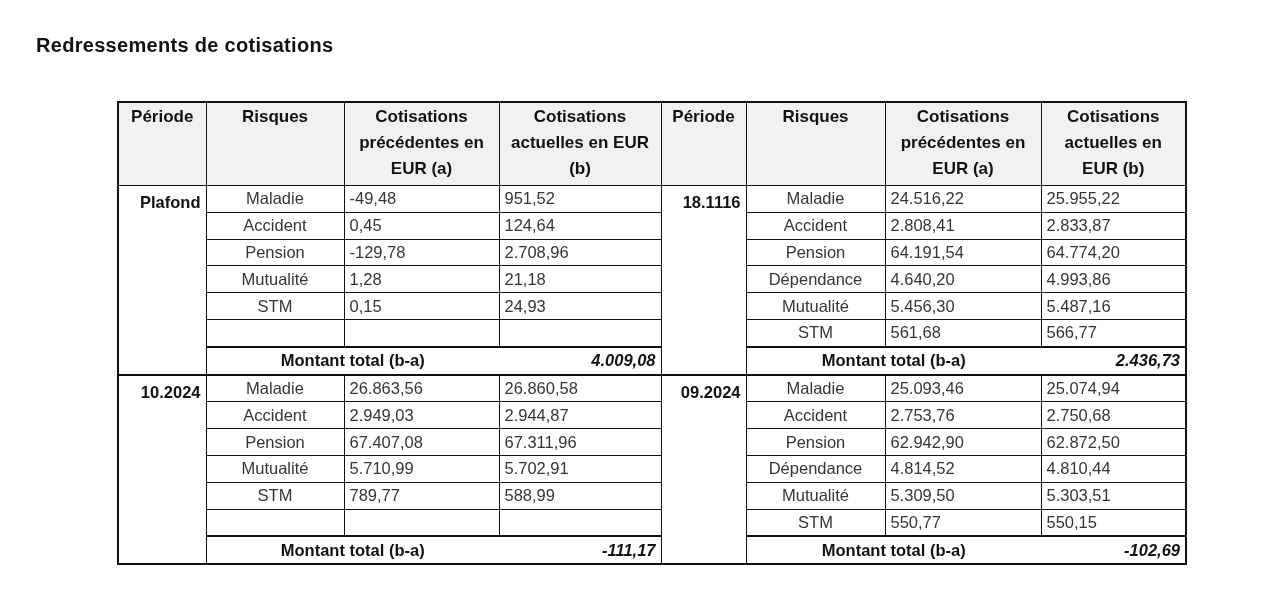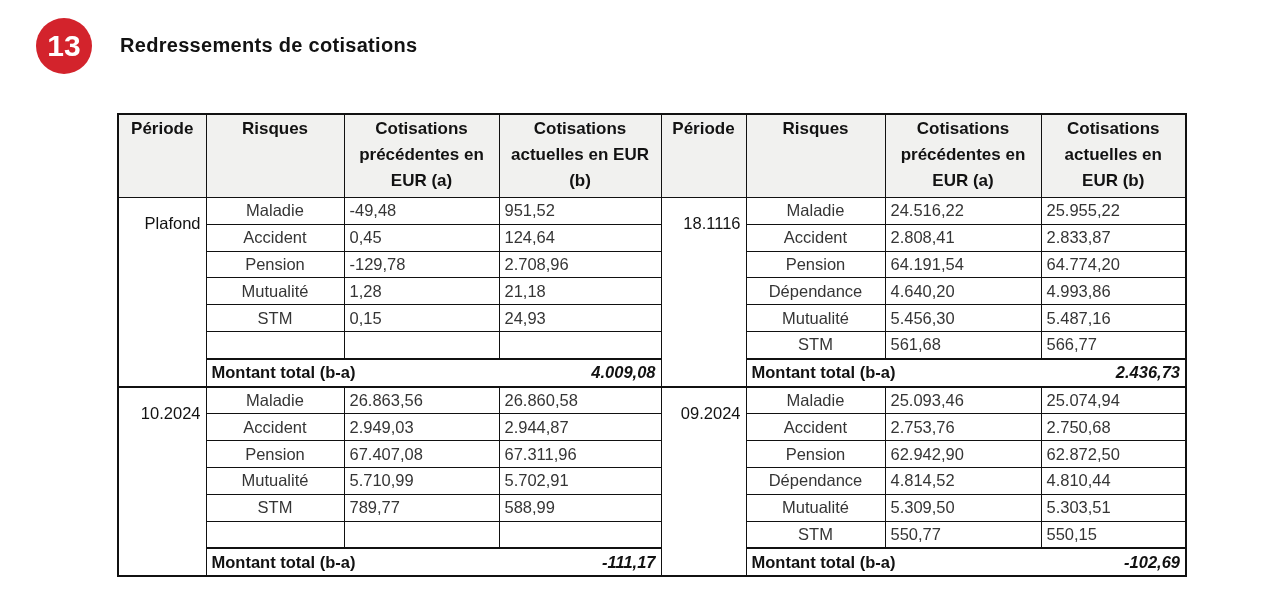--- a/index.html
+++ b/index.html
@@ -22,60 +22,57 @@
     width:56px;height:56px;border-radius:50%;
     background:var(--badge-red);color:#ffffff;
     display:flex;align-items:center;justify-content:center;
     font-size:30px;font-weight:bold;line-height:1;
   }
   .doc-title{
     margin-top:16px;font-size:20px;font-weight:bold;
     color:var(--text-dark);letter-spacing:.3px;
   }
   table.cot-table{
-    position:absolute;left:117px;top:113px;width:1068px;
+    position:absolute;left:117px;top:101px;width:1068px;
     border-collapse:collapse;table-layout:fixed;
     border:2px solid var(--border-color);
   }
   .cot-table th,.cot-table td{
     border:1.5px solid var(--border-color);
     overflow:hidden;white-space:normal;
   }
   .cot-table th{
     background:var(--header-bg);
     font-size:17px;font-weight:bold;color:var(--text-dark);
     text-align:center;vertical-align:top;
     height:80px;line-height:26px;padding:1px 3px;
   }
   .cot-table td{
     height:25.8px;font-size:16.5px;color:var(--text-data);
     padding:0 5px;vertical-align:middle;background:#ffffff;
   }
   td.period{
-    font-weight:normal;color:var(--text-dark);
-    text-align:right;vertical-align:top;padding-top:16px;
+    font-weight:bold;color:var(--text-dark);
+    text-align:right;vertical-align:top;padding-top:7px;
     border-bottom:2.5px solid var(--border-color);
   }
   td.risk{text-align:center;}
   td.num{text-align:left;}
   tr.total-row td{
     border-top:2.5px solid var(--border-color);
     border-bottom:2.5px solid var(--border-color);
     font-weight:bold;color:var(--text-dark);
   }
-  td.total-label{text-align:left;border-right:hidden;}
+  td.total-label{text-align:center;border-right:hidden;}
   td.total-value{text-align:right;border-left:hidden;font-style:italic;}
 </style>
 </head>
 <body>
 
 <div class="header-area">
-  <div class="badge">
-    <span>13</span>
-  </div>
   <div class="doc-title">Redressements de cotisations</div>
 </div>
 
 <table class="cot-table">
   <colgroup>
     <col style="width:88px">
       <col style="width:138px">
       <col style="width:155px">
       <col style="width:162px">
     <col style="width:85px">

